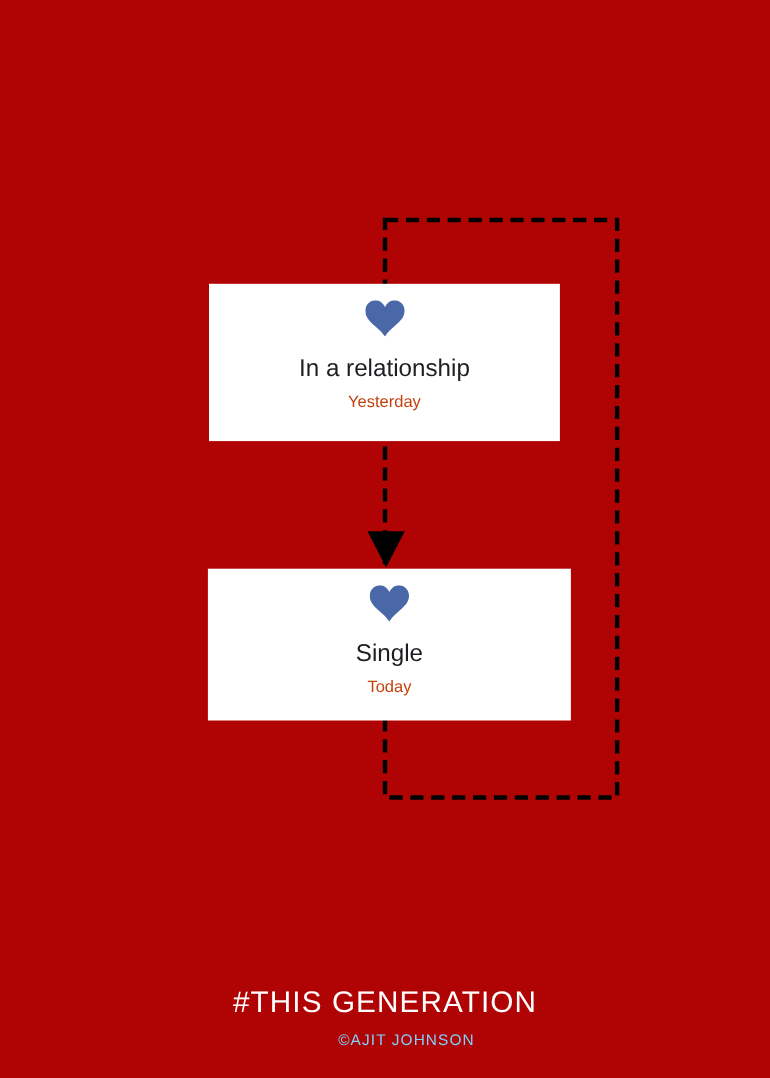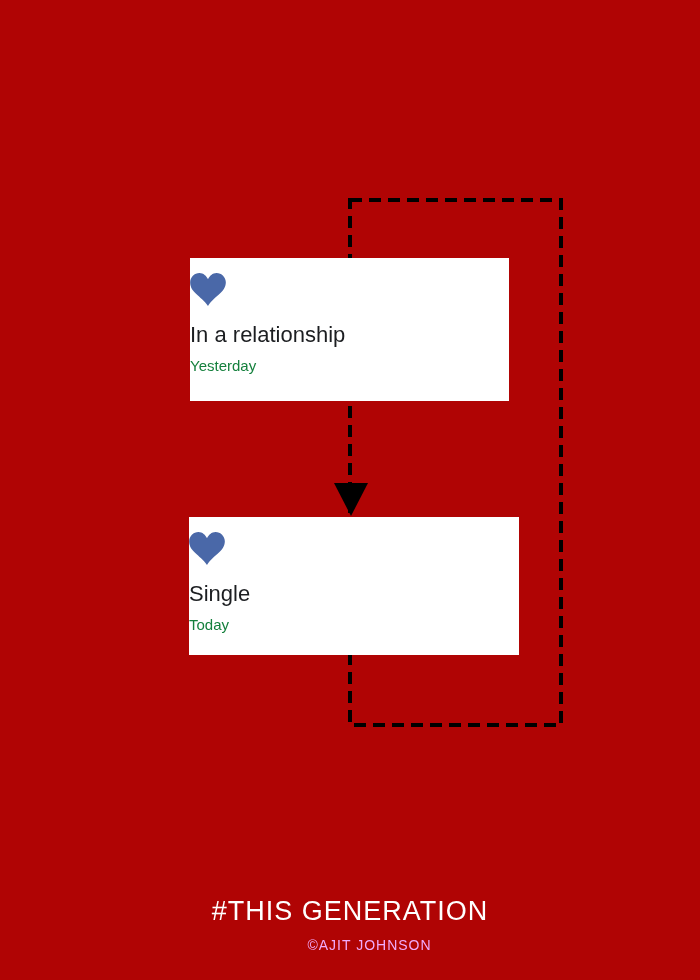--- a/index.html
+++ b/index.html
@@ -22,38 +22,38 @@
     stroke-width: 4;
     stroke-dasharray: 12 7;
   }
 
   .card {
     position: absolute;
     background: #ffffff;
     z-index: 2;
     display: flex;
     flex-direction: column;
-    align-items: flex-start;
+    align-items: center;
     padding-top: 15px;
   }
   .card-relationship { left: 190px; top: 258px; width: 319px; height: 143px; }
   .card-single       { left: 189px; top: 517px; width: 330px; height: 138px; }
 
   .heart-svg { width: 36px; height: 33px; margin-bottom: 15px; }
 
   .status-text {
     font-size: 22px;
     line-height: 27px;
     color: #1c1e21;
     margin-bottom: 9px;
   }
   .time-text {
     font-size: 15px;
     line-height: 18px;
-    color: #15803d;
+    color: #c2410c;
   }
 
   .hashtag {
     position: absolute;
     top: 896px;
     left: 0;
     width: 100%;
     text-align: center;
     color: #ffffff;
     font-size: 27px;
@@ -61,21 +61,21 @@
     font-weight: 400;
     letter-spacing: 1px;
     z-index: 2;
   }
   .credit {
     position: absolute;
     top: 937px;
     left: 0;
     width: 100%;
     text-align: center;
-    color: #f0abfc;
+    color: #7dd3fc;
     font-size: 14px;
     line-height: 17px;
     letter-spacing: 1px;
     z-index: 2;
     padding-left: 39px;
   }
 </style>
 </head>
 <body>
 

